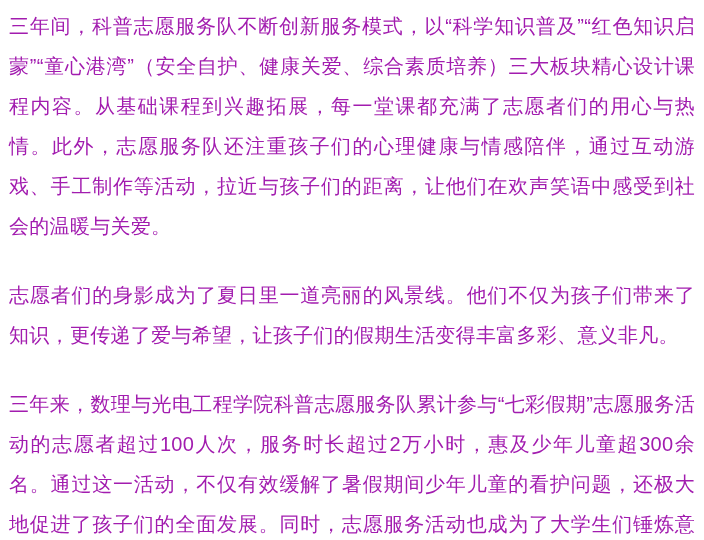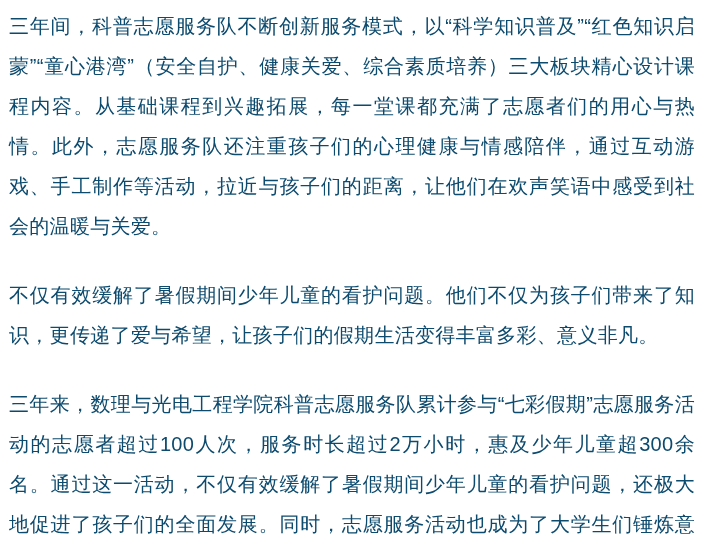--- a/index.html
+++ b/index.html
@@ -15,30 +15,30 @@
   }
   .article {
     box-sizing: border-box;
     width: 704px;
     padding: 6px 9px 0 9px;
   }
   .paragraph {
     margin: 0 0 29px 0;
     font-size: 20px;
     line-height: 40px;
-    color: #0c4a6e;
+    color: #a21caf;
     text-align: justify;
     text-justify: inter-character;
     letter-spacing: 0.3px;
     word-break: break-all;
   }
   .paragraph:last-child {
     margin-bottom: 0;
   }
 </style>
 </head>
 <body>
 
 <main class="article">
   <p class="paragraph">三年间，科普志愿服务队不断创新服务模式，以“科学知识普及”“红色知识启蒙”“童心港湾”（安全自护、健康关爱、综合素质培养）三大板块精心设计课程内容。从基础课程到兴趣拓展，每一堂课都充满了志愿者们的用心与热情。此外，志愿服务队还注重孩子们的心理健康与情感陪伴，通过互动游戏、手工制作等活动，拉近与孩子们的距离，让他们在欢声笑语中感受到社会的温暖与关爱。</p>
-  <p class="paragraph">不仅有效缓解了暑假期间少年儿童的看护问题。他们不仅为孩子们带来了知识，更传递了爱与希望，让孩子们的假期生活变得丰富多彩、意义非凡。</p>
+  <p class="paragraph">志愿者们的身影成为了夏日里一道亮丽的风景线。他们不仅为孩子们带来了知识，更传递了爱与希望，让孩子们的假期生活变得丰富多彩、意义非凡。</p>
   <p class="paragraph">三年来，数理与光电工程学院科普志愿服务队累计参与“七彩假期”志愿服务活动的志愿者超过100人次，服务时长超过2万小时，惠及少年儿童超300余名。通过这一活动，不仅有效缓解了暑假期间少年儿童的看护问题，还极大地促进了孩子们的全面发展。同时，志愿服务活动也成为了大学生们锤炼意志、增长才干、服务社会的重要平台。他们在这里学会了责任与担当，体会到了奉献与付出的快乐。</p>
 </main>
 
 </body></html>

